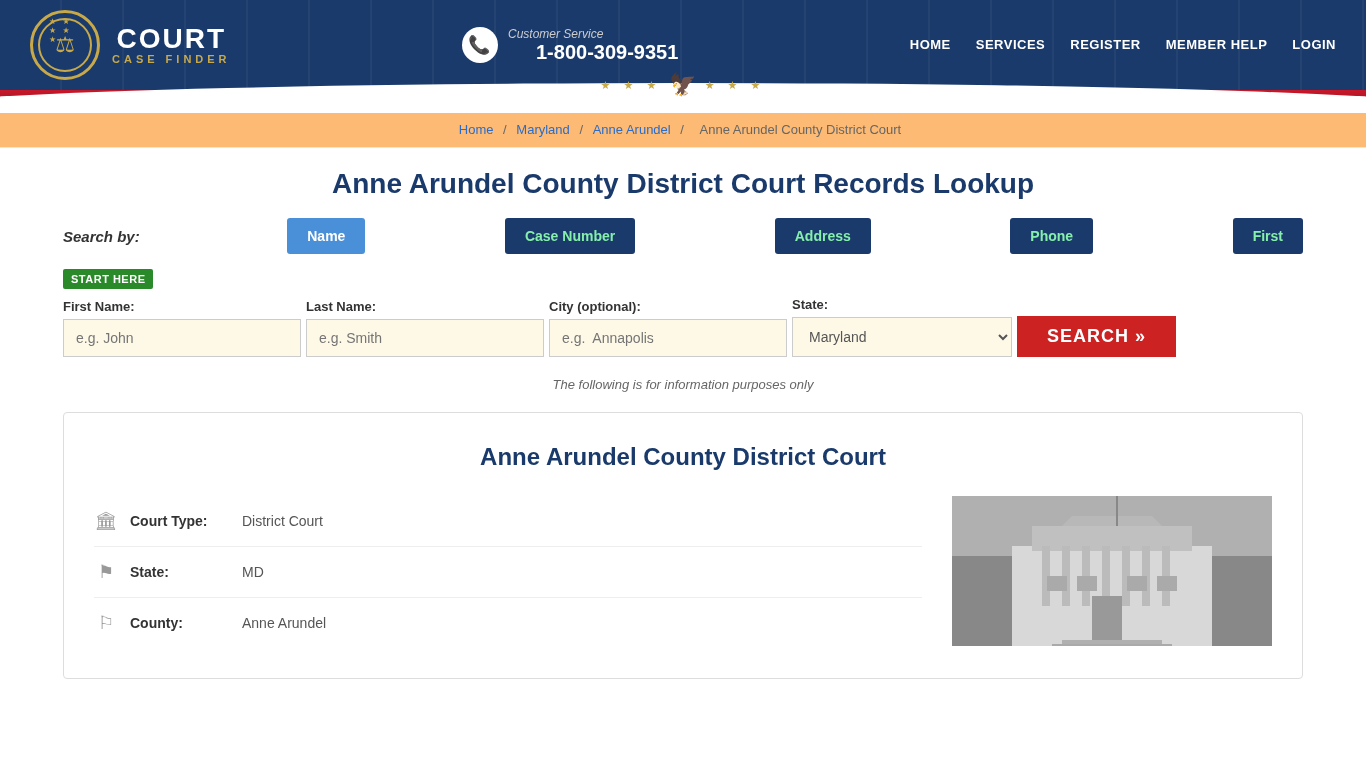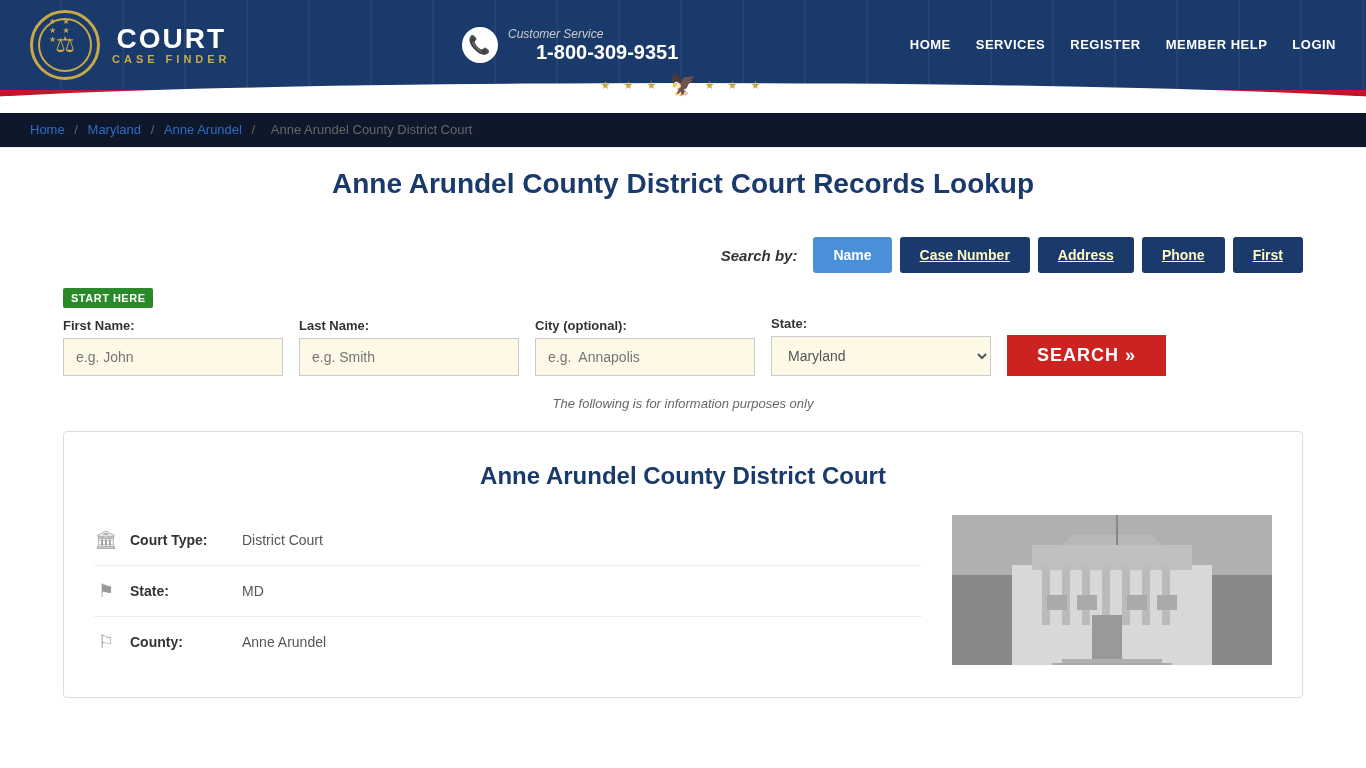--- a/index.html
+++ b/index.html
@@ -164,47 +164,48 @@
       letter-spacing: 5px;
     }
     .eagle-icon {
       font-size: 22px;
       color: #1a3a6b;
     }
 
     
     .breadcrumb {
       padding: 10px 30px;
-      background: #0f172a;
+      background: #fdba74;
       border-bottom: 1px solid #e8e8e8;
       font-size: 13px;
+      text-align: center;
     }
     .breadcrumb a { color: #2a6dc9; text-decoration: none; }
     .breadcrumb span { color: #666; margin: 0 6px; }
 
     
     .main-content {
       max-width: 1300px;
       margin: 0 auto;
       padding: 20px 30px;
     }
 
     .page-title {
       text-align: center;
       font-size: 28px;
       font-weight: bold;
       color: #1a3a6b;
-      margin-bottom: 37px;
+      margin-bottom: 18px;
     }
 
     
     .search-by-row {
       display: flex;
       align-items: center;
-      justify-content: flex-end;
+      justify-content: space-between;
       gap: 8px;
       margin-bottom: 15px;
     }
     .search-by-label {
       font-style: italic;
       font-weight: bold;
       font-size: 15px;
       color: #333;
       margin-right: 8px;
     }
@@ -215,61 +216,60 @@
       font-size: 14px;
       font-weight: bold;
       border-radius: 3px;
     }
     .search-tab.active {
       background: #4a90d9;
       color: #fff;
     }
     .search-tab.inactive {
       background: #1a3a6b;
-      color: #fef9c3;
-      text-decoration: underline;
+      color: #86efac;
     }
 
     
     .start-here-badge {
       display: inline-block;
       background: #2a8a2a;
       color: #fff;
       font-size: 11px;
       font-weight: bold;
       padding: 4px 8px;
       border-radius: 2px;
       letter-spacing: 0.5px;
       margin-bottom: 8px;
     }
 
     
     .search-form {
       display: flex;
       align-items: flex-end;
-      gap: 16px;
+      gap: 5px;
       margin-bottom: 20px;
     }
     .form-group {
       display: flex;
       flex-direction: column;
       gap: 5px;
     }
     .form-label {
       font-size: 13px;
       font-weight: bold;
       color: #333;
     }
     .form-input {
       padding: 10px 12px;
       border: 1px solid #ccc;
       font-size: 14px;
       background: #fef9e7;
       color: #999;
-      width: 220px;
+      width: 238px;
     }
     .form-select {
       padding: 10px 12px;
       border: 1px solid #ccc;
       font-size: 14px;
       background: #fef9e7;
       color: #555;
       width: 220px;
       appearance: auto;
     }

